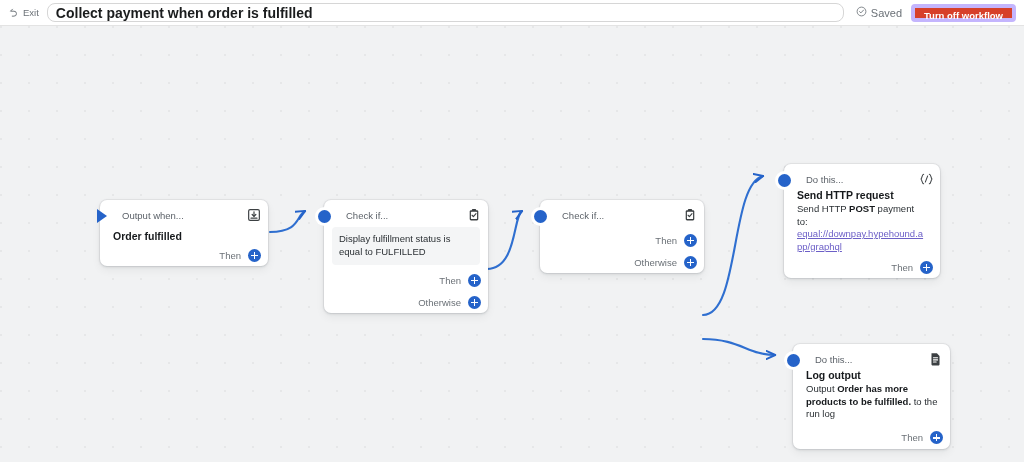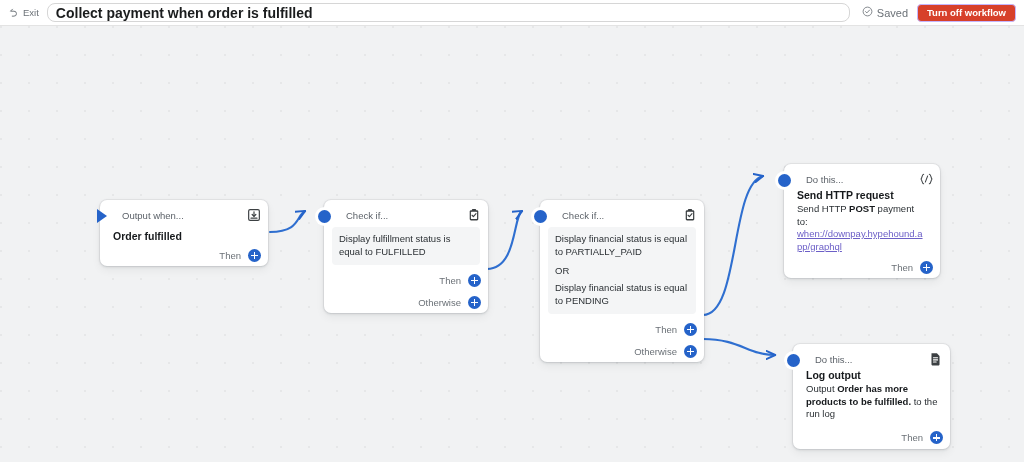--- a/index.html
+++ b/index.html
@@ -42,21 +42,21 @@
   }
   #saved-status {
     display: flex; align-items: center; gap: 4px;
     margin: 0 9px 0 12px;
     color: #6b7177; font-size: 11px; white-space: nowrap;
   }
   #turnoff-btn {
     margin-right: 8px;
     height: 18px;
     background: #d7402a;
-    border: 1px solid #c4b5fd;
+    border: 4px solid #c4b5fd;
     border-radius: 4px;
     color: #ffffff;
     font-size: 9.5px;
     font-weight: bold;
     padding: 0 9px;
     white-space: nowrap;
     cursor: pointer;
     font-family: "Liberation Sans", sans-serif;
     line-height: 16px;
   }
@@ -268,25 +268,20 @@
       <span class="node-kind">Check if...</span>
       <span class="node-icon">
         <svg width="14" height="14" viewBox="0 0 16 16">
           <rect x="3.1" y="2.6" width="9.8" height="11.6" rx="1.5" fill="#3c4043"></rect>
           <rect x="5.6" y="1.1" width="4.8" height="2.8" rx="1" fill="#3c4043"></rect>
           <rect x="4.5" y="4.4" width="7" height="8.3" rx="0.8" fill="#ffffff"></rect>
           <path d="M5.8 8.3 7.3 9.8 10.3 6.5" fill="none" stroke="#3c4043" stroke-width="1.3" stroke-linecap="round" stroke-linejoin="round"></path>
         </svg>
       </span>
     </div>
-    <div class="node-body">
-      <div class="cond-line">Display financial status is equal to PARTIALLY_PAID</div>
-      <div class="cond-or">OR</div>
-      <div class="cond-line">Display financial status is equal to PENDING</div>
-    </div>
     <div class="port-row" style="margin-top:4px;">
       <span class="port-label">Then</span>
       <span class="plus"></span>
     </div>
     <div class="port-row">
       <span class="port-label">Otherwise</span>
       <span class="plus"></span>
     </div>
   </div>
 
@@ -300,21 +295,21 @@
           <path d="M12.4 2.2 C14.4 2.2 14.1 6.3 15.6 8 14.1 9.7 14.4 13.8 12.4 13.8" fill="none" stroke="#3c4043" stroke-width="1.25" stroke-linecap="round"></path>
           <path d="M10.4 4.3 7.6 11.7" fill="none" stroke="#3c4043" stroke-width="1.25" stroke-linecap="round"></path>
         </svg>
       </span>
     </div>
     <div class="node-body plain" style="padding-right:14px;">
       <div class="act-title">Send HTTP request</div>
       <div class="act-sub">
         <span>Send HTTP </span><b>POST</b><span> payment to:</span>
       </div>
-      <a class="act-url">when://downpay.hypehound.app/graphql</a>
+      <a class="act-url">equal://downpay.hypehound.app/graphql</a>
     </div>
     <div class="port-row" style="margin-top:3px;">
       <span class="port-label">Then</span>
       <span class="plus"></span>
     </div>
   </div>
 
   <div class="node" style="left:793px; top:318px; width:157px;">
     <span class="in-dot"></span>
     <div class="node-head">

